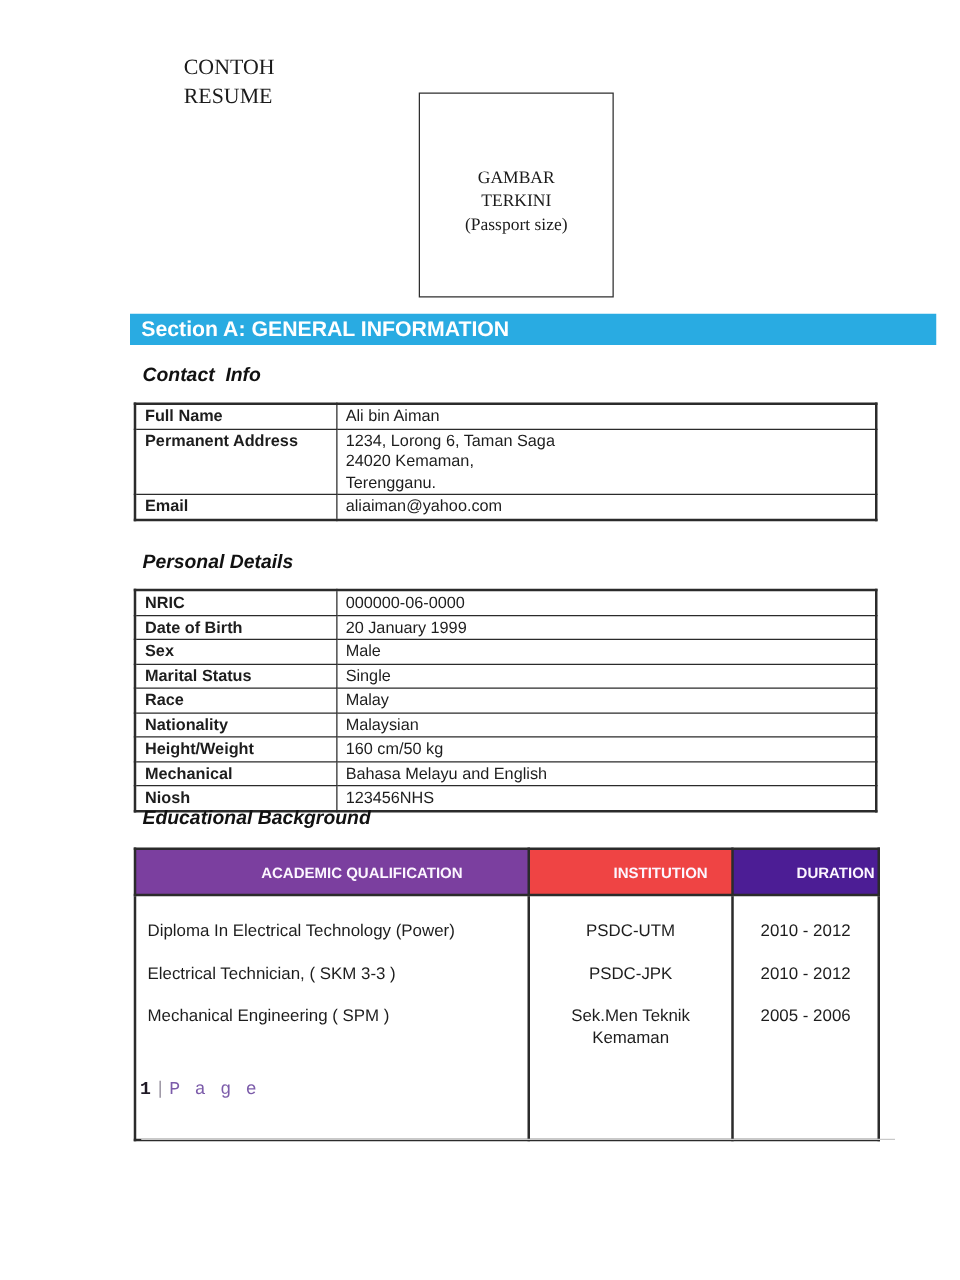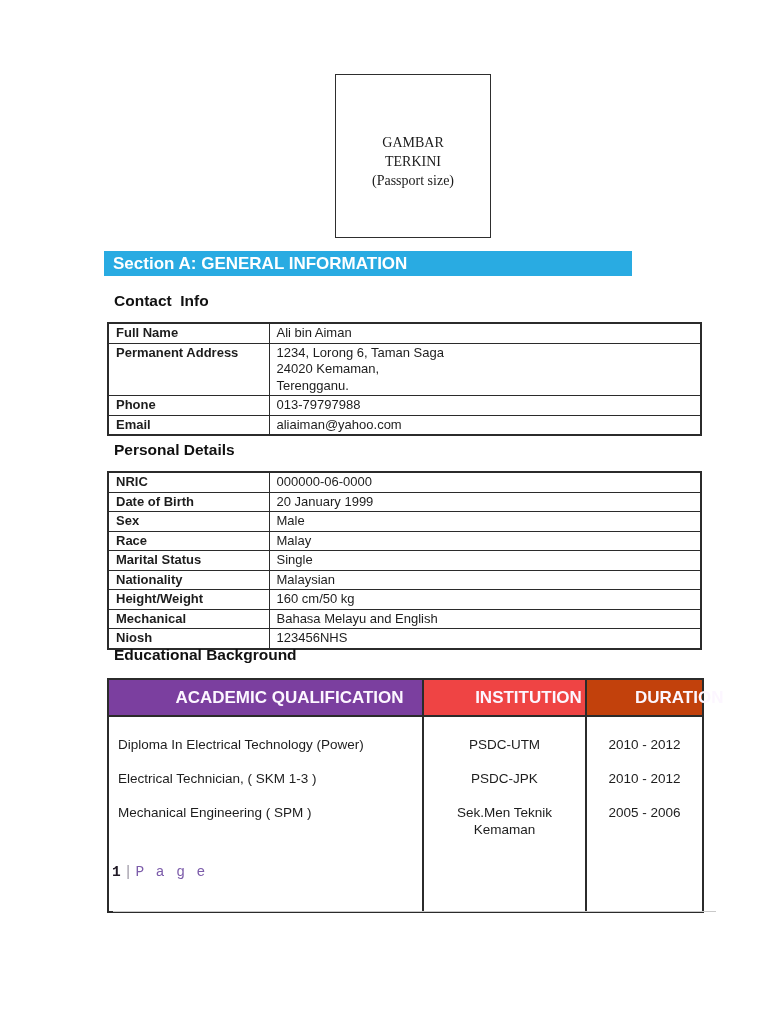--- a/index.html
+++ b/index.html
@@ -28,31 +28,31 @@
     border: 1.5px solid #2e2e2e;
     text-align: center;
     font-family: "Liberation Serif", serif;
     font-size: 14px; line-height: 19px; color: #1b1b1b;
     padding-top: 58px;
   }
 
   
   .section-bar {
     position: absolute; left: 104px; top: 251px;
-    width: 528px; height: 25px;
+    width: 645px; height: 25px;
     line-height: 25px;
     padding-left: 9px;
     font-weight: bold; font-size: 17px;
     color: #ffffff;
   }
 
   
   .subheading {
     position: absolute; left: 114px;
-    font-weight: bold; 
+    font-weight: bold; font-style: italic;
     font-size: 15.5px; color: #111111;
     white-space: pre;
   }
   .subheading.contact   { top: 292px; }
   .subheading.personal  { top: 441px; }
   .subheading.education { top: 646px; }
 
   
   .kv-table {
     position: absolute; left: 107px;
@@ -74,21 +74,21 @@
     position: absolute; left: 107px; top: 678px;
     width: 595px;
     border-collapse: collapse;
     font-size: 13.5px;
     table-layout: fixed;
   }
   .edu-table th, .edu-table td { border: 2px solid #2b2b2b; }
   .edu-table th {
     height: 37px;
     color: #fcf6ff;
-    font-size: 17px; font-weight: bold;
+    font-size: 12px; font-weight: bold;
     text-align: center;
     padding-left: 48px;
   }
   .edu-table col.c1 { width: 315px; }
   .edu-table col.c2 { width: 163px; }
   .edu-table col.c3 { width: 117px; }
   .edu-table td {
     height: 196px;
     vertical-align: top;
     padding-top: 19px;
@@ -111,20 +111,24 @@
   }
   .page-footer .num { font-weight: bold; color: #201a26; }
   .page-footer .sep { color: #9a94a2; padding: 0 3px; }
   .page-footer .lbl { letter-spacing: 1.5px; }
 </style>
 </head>
 <body>
 
 <div class="page">
 
+  <div class="corner-note">
+    <div>CONTOH</div>
+    <div>RESUME</div>
+  </div>
 
   <div class="photo-box">
     <div>GAMBAR</div>
     <div>TERKINI</div>
     <div>(Passport size)</div>
   </div>
 
   <div class="section-bar" id="sectionBar" style="background: rgb(41, 171, 226);">
     <span>Section A: GENERAL INFORMATION</span>
   </div>
@@ -139,24 +143,20 @@
     </tr>
     <tr>
       <td class="label">Permanent Address</td>
       <td>
         <div>1234, Lorong 6, Taman Saga</div>
         <div>24020 Kemaman,</div>
         <div>Terengganu.</div>
       </td>
     </tr>
     <tr>
-      <td class="label">Phone</td>
-      <td>013-79797988</td>
-    </tr>
-    <tr>
       <td class="label">Email</td>
       <td>aliaiman@yahoo.com</td>
     </tr>
   </tbody>
     </table>
 
   <div class="subheading personal">Personal Details</div>
 
   <table class="kv-table personal">
     <tbody>
@@ -166,26 +166,26 @@
     </tr>
     <tr>
       <td class="label">Date of Birth</td>
       <td>20 January 1999</td>
     </tr>
     <tr>
       <td class="label">Sex</td>
       <td>Male</td>
     </tr>
     <tr>
+      <td class="label">Marital Status</td>
+      <td>Single</td>
+    </tr>
+    <tr>
       <td class="label">Race</td>
       <td>Malay</td>
-    </tr>
-    <tr>
-      <td class="label">Marital Status</td>
-      <td>Single</td>
     </tr>
     <tr>
       <td class="label">Nationality</td>
       <td>Malaysian</td>
     </tr>
     <tr>
       <td class="label">Height/Weight</td>
       <td>160 cm/50 kg</td>
     </tr>
     <tr>
@@ -204,26 +204,26 @@
   <table class="edu-table">
     <colgroup>
         <col class="c1">
         <col class="c2">
         <col class="c3">
       </colgroup>
     <tbody>
         <tr>
       <th class="hdr" style="background: rgb(123, 63, 159);">ACADEMIC QUALIFICATION</th>
       <th class="hdr" style="background: #ef4444;">INSTITUTION</th>
-      <th class="hdr" style="background: #c2410c;">DURATION</th>
+      <th class="hdr" style="background: #4c1d95;">DURATION</th>
     </tr>
     <tr>
       <td class="qual">
         <p>Diploma In Electrical Technology (Power)</p>
-        <p>Electrical Technician, ( SKM 1-3 )</p>
+        <p>Electrical Technician, ( SKM 3-3 )</p>
         <p>Mechanical Engineering ( SPM )</p>
       </td>
       <td class="inst">
         <p>PSDC-UTM</p>
         <p>PSDC-JPK</p>
         <p>Sek.Men Teknik Kemaman</p>
       </td>
       <td class="dur">
         <p>2010 - 2012</p>
         <p>2010 - 2012</p>

